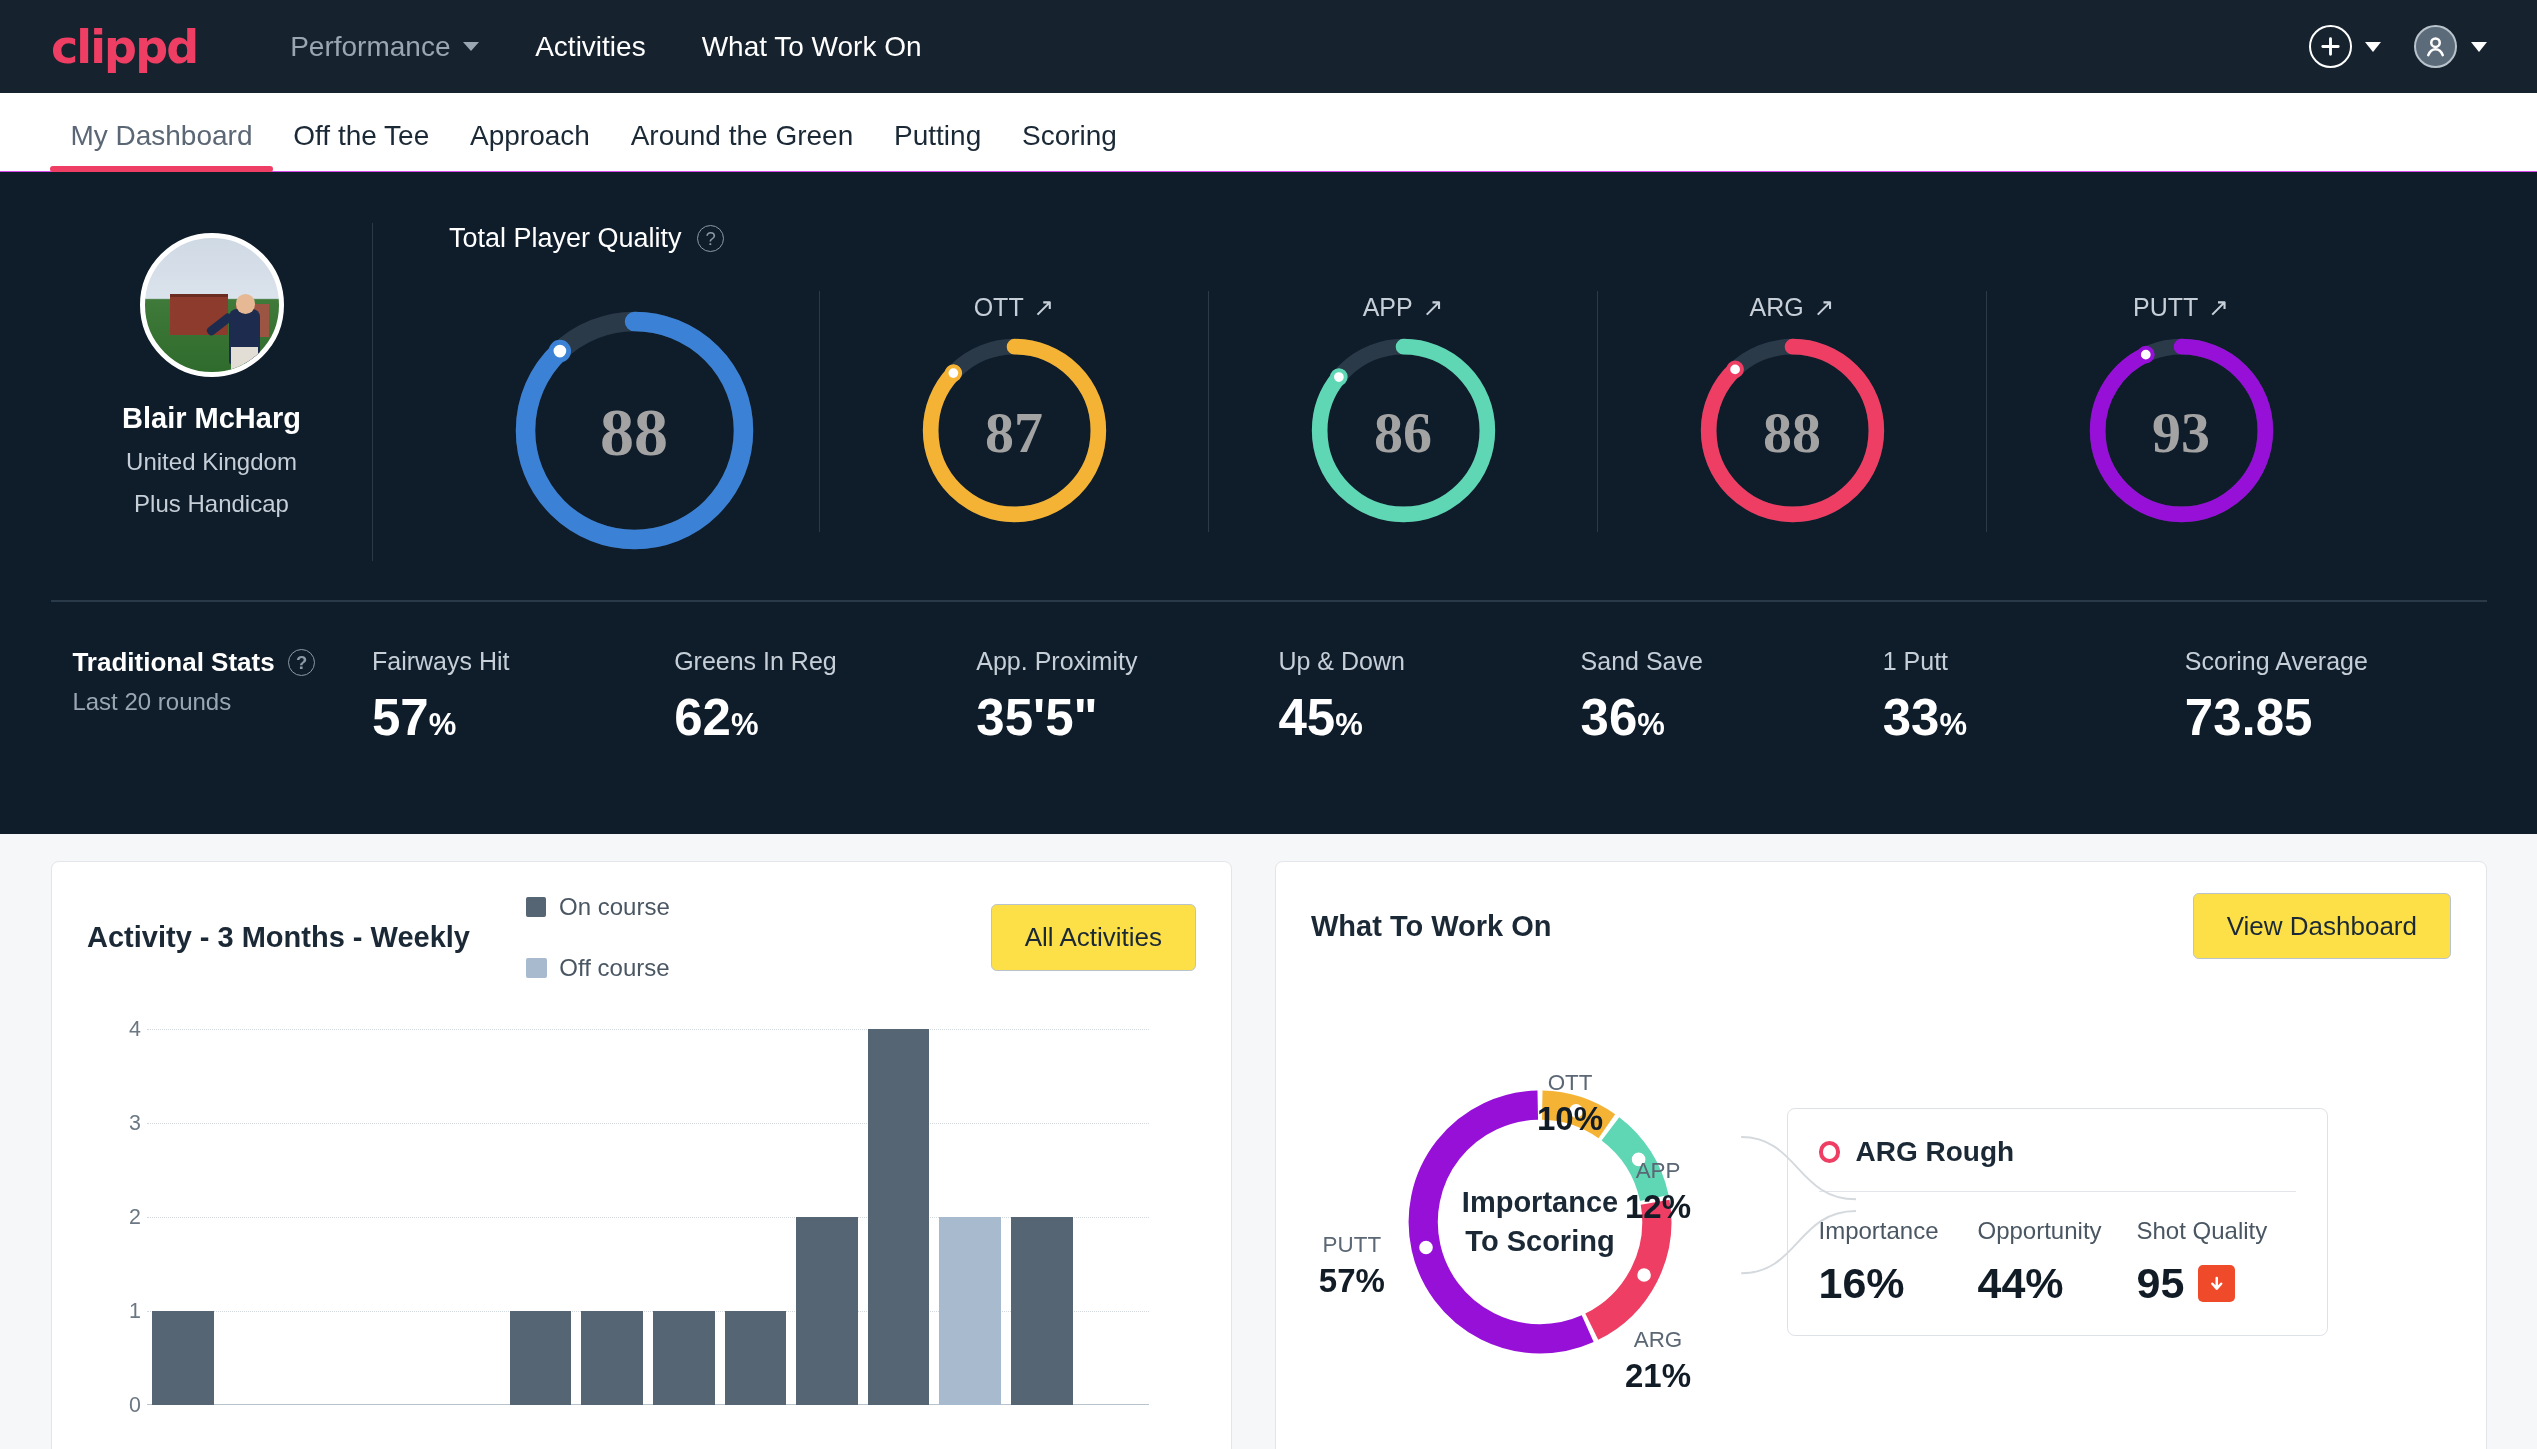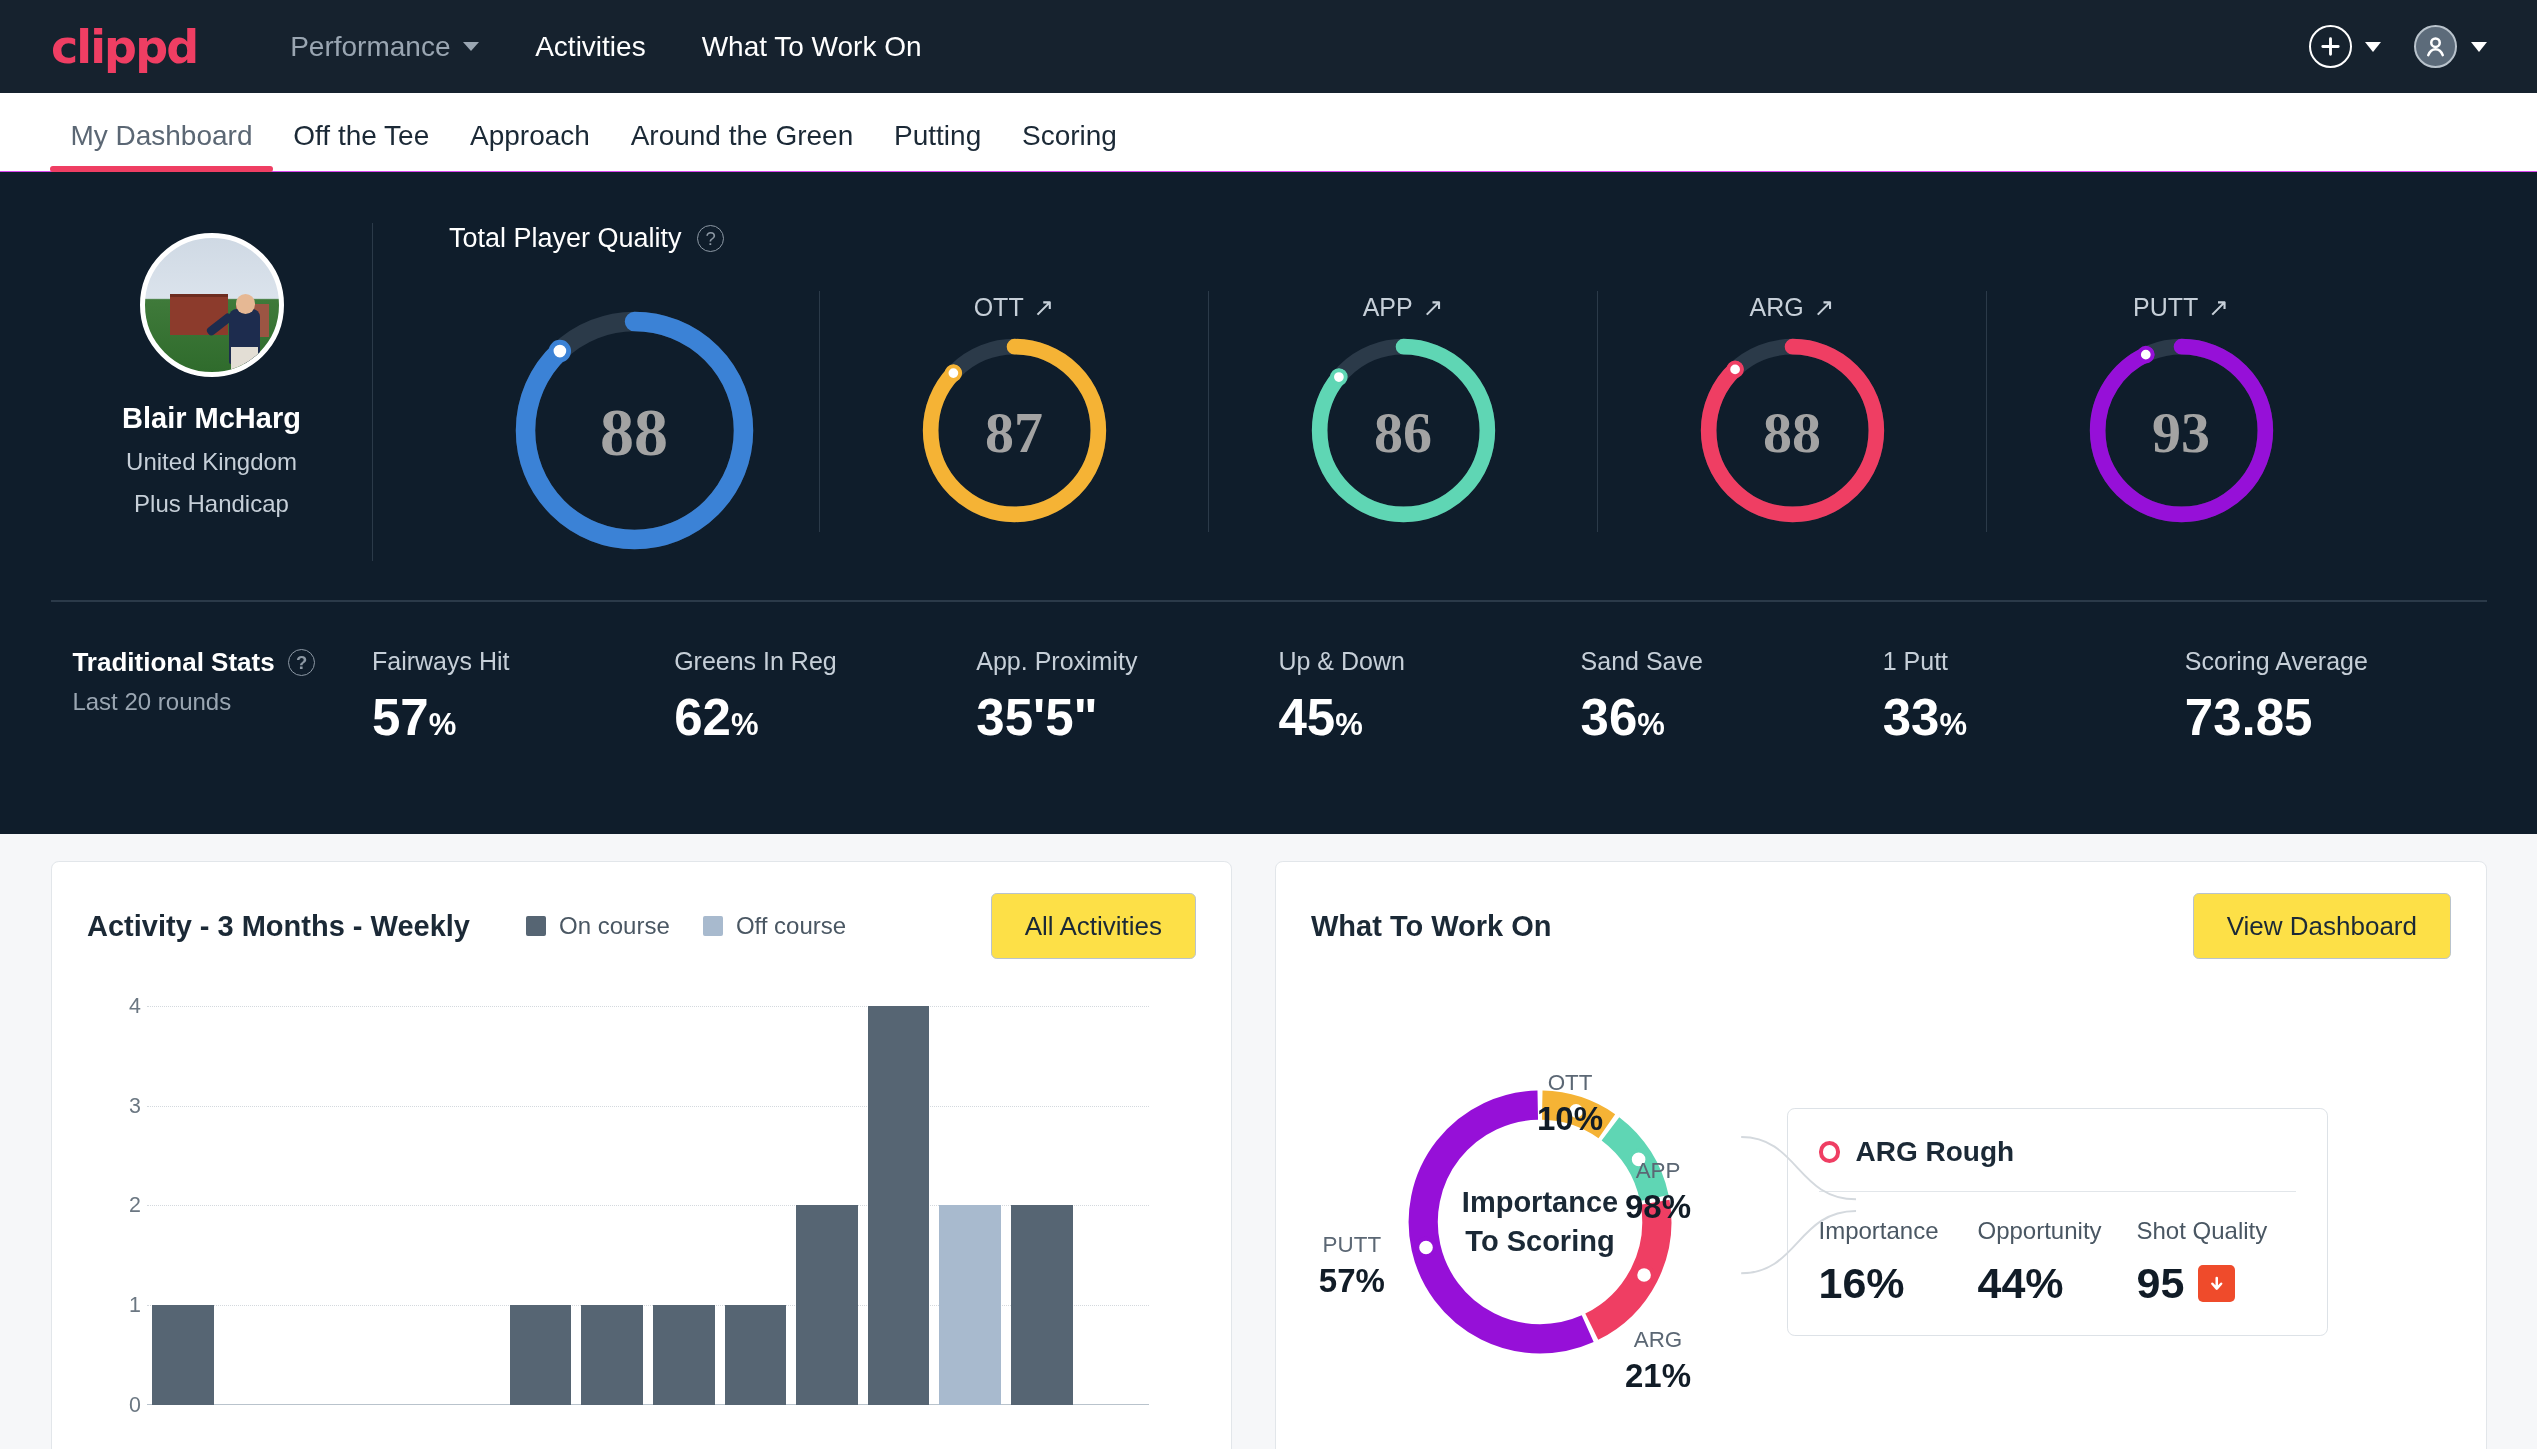--- a/index.html
+++ b/index.html
@@ -151,21 +151,21 @@
     height: 694px;
   }
   .card {
     background: #ffffff; border: 1px solid #e2e6ea; border-radius: 7.8px;
     padding: 31px 35px; display: flex; flex-direction: column;
   }
   .card.left { width: 1181px; }
   .card.right { flex: 1; }
   .card-head { display: flex; align-items: center; }
   .card-title { font-size: 29px; font-weight: 700; color: #1b2936; }
-  .legend { display: flex; align-items: center; gap: 33px; margin-left: 56px; }
+  .legend { display: flex; align-items: center; gap: 33px; margin-left: 56px; flex-direction: column; }
   .legend-item { display: flex; align-items: center; gap: 12.7px; font-size: 24px; color: #4a5763; }
   .swatch { width: 20.4px; height: 20.4px; border-radius: 1.9px; }
   .btn {
     margin-left: auto; border: 1px solid #b9c3cc; border-radius: 5.8px;
     background: #fde047; font-size: 26px; color: #1b2936;
     padding: 16.6px 33px; cursor: pointer; font-family: "Liberation Sans", sans-serif;
   }
 
   
   .chart { flex: 1; position: relative; margin-top: 29px; }
@@ -529,21 +529,21 @@
             <span>To Scoring</span>
           </div>
         </div>
 
         <div class="dlabel" style="top:-5.8px; left:226px;">
           <div class="k">OTT</div>
           <div class="v">10%</div>
         </div>
         <div class="dlabel" style="top:82px; left:314px;">
           <div class="k">APP</div>
-          <div class="v">98%</div>
+          <div class="v">12%</div>
         </div>
         <div class="dlabel" style="top:251px; left:314px;">
           <div class="k">ARG</div>
           <div class="v">21%</div>
         </div>
         <div class="dlabel" style="top:156px; left:7.8px;">
           <div class="k">PUTT</div>
           <div class="v">57%</div>
         </div>
       </div>

